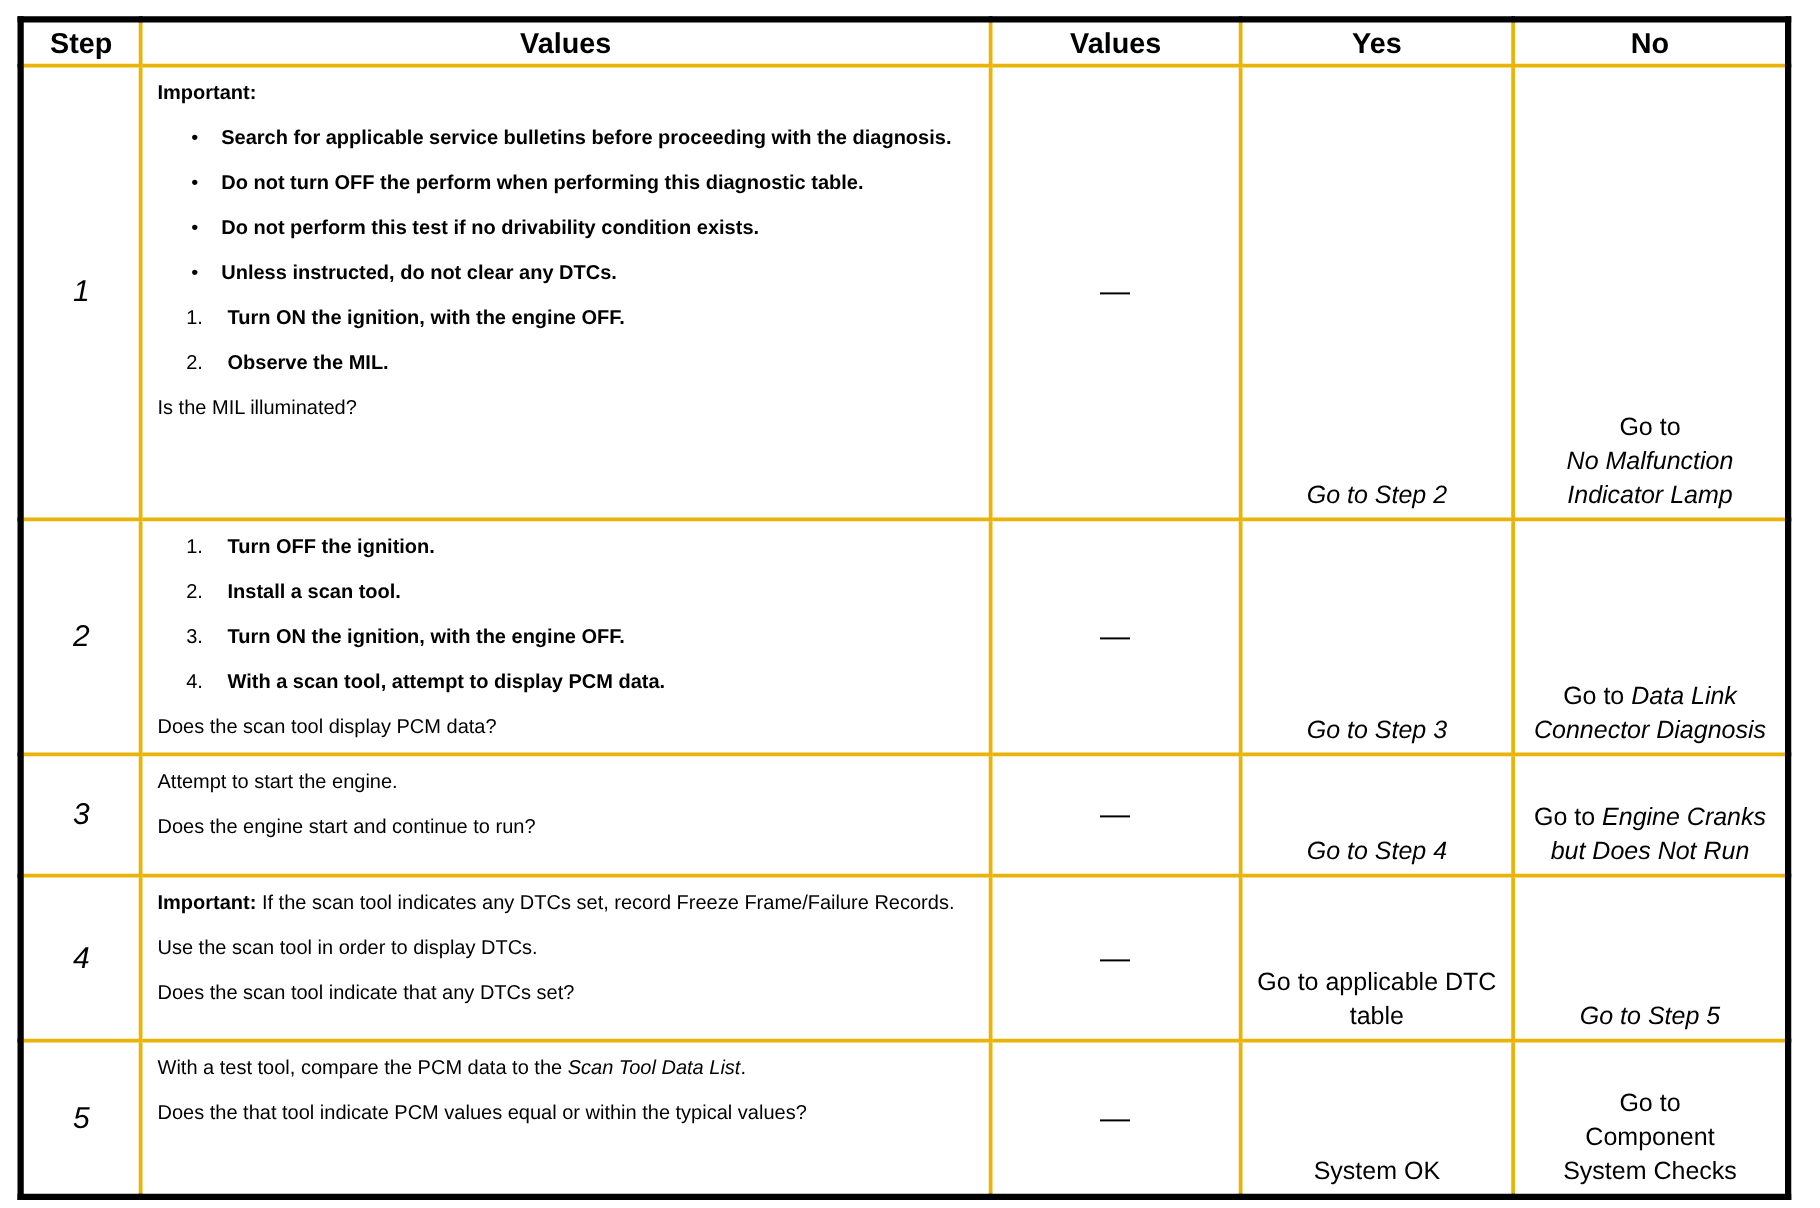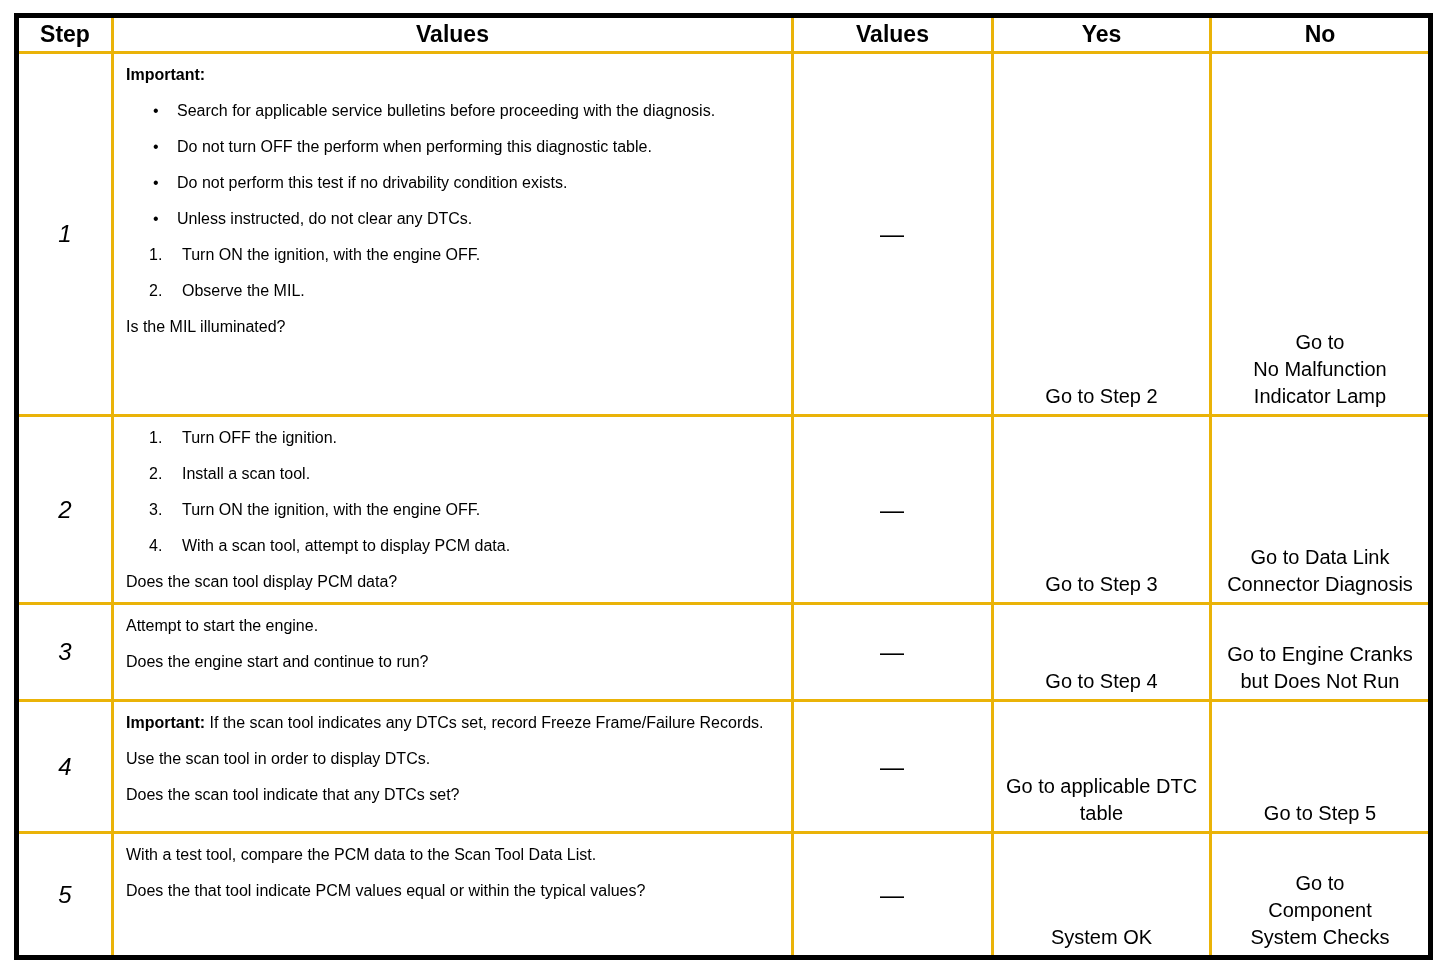--- a/index.html
+++ b/index.html
@@ -34,27 +34,27 @@
     text-align: center; vertical-align: middle;
     font-size: 24px; letter-spacing: 1px;
   }
   td.yn {
     text-align: center; vertical-align: bottom;
     padding: 4px 6px 4px; font-size: 20px; line-height: 27px;
   }
   .para { margin: 0 0 11px 0; }
   .q { margin: 0; }
   .b { font-weight: bold; }
-  .it { }
+  .it { font-style: italic; }
   .blk { display: block; }
   .bullet-item { display: flex; margin: 0 0 11px 27px; }
   .bullet-item .mk { flex: none; width: 24px; }
   .num-item { display: flex; margin: 0 0 11px 23px; }
   .num-item .mk { flex: none; width: 33px; }
-  .bullet-item .tx, .num-item .tx { flex: 1; }
+  .bullet-item .tx, .num-item .tx { flex: 1; font-weight: bold; }
 </style>
 </head>
 <body>
 
 <table class="diag">
   <colgroup>
     <col style="width:96px">
       <col style="width:680px">
       <col style="width:200px">
       <col style="width:218px">

